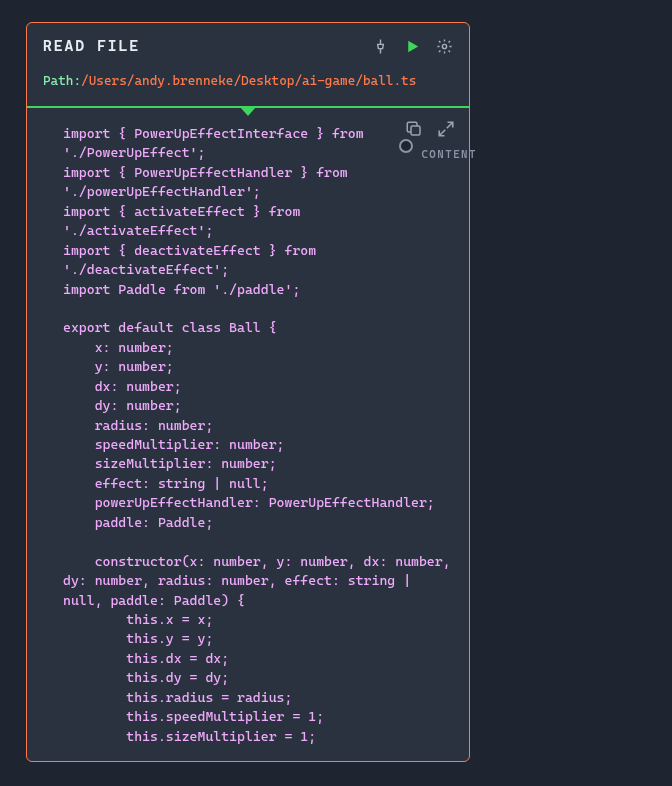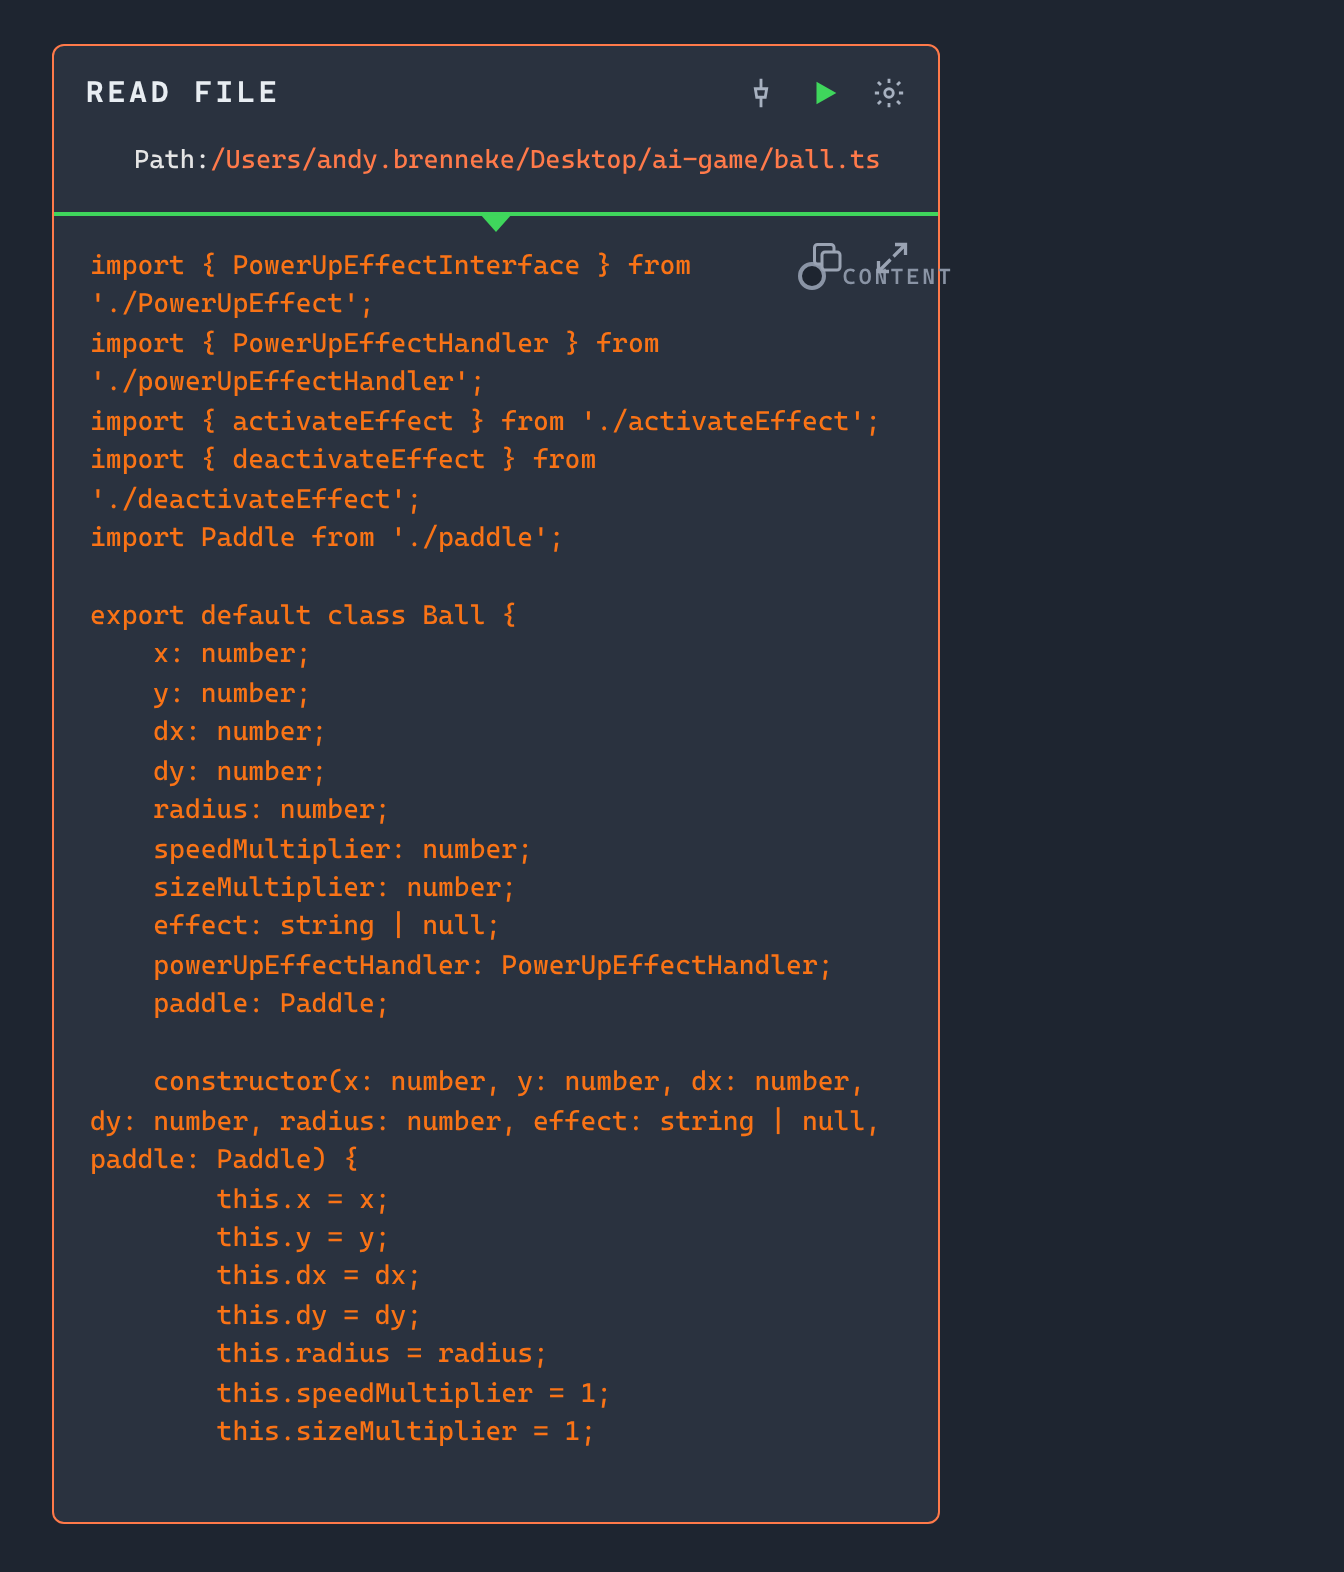--- a/index.html
+++ b/index.html
@@ -50,21 +50,21 @@
     color: #a7b1c0;
     cursor: pointer;
   }
   .icon.play { color: #3fd65c; }
   .path-row {
     padding: 6px 16px 18px 16px;
     font-size: 13px;
     border-bottom: 2px solid #3fd65c;
     position: relative;
   }
-  .path-label { color: #e5e5e5; margin-left: 24px; }
+  .path-label { color: #86efac; }
   .path-value { color: #ff7a4a; margin-top: 20px; }
   .port {
     position: absolute;
     right: -8px;
     top: 108px;
     display: flex;
     align-items: center;
   }
   .port-circle {
     width: 14px;
@@ -72,20 +72,21 @@
     border: 2px solid #8a94a5;
     border-radius: 50%;
     background: #1e2530;
   }
   .port-label {
     color: #8a94a5;
     font-size: 11px;
     letter-spacing: 1.5px;
     margin-left: 8px;
     font-weight: 600;
+    margin-top: 17px;
   }
   .triangle {
     position: absolute;
     left: 50%;
     top: -1px;
     transform: translateX(-50%);
     width: 0; height: 0;
     border-left: 8px solid transparent;
     border-right: 8px solid transparent;
     border-top: 9px solid #3fd65c;
@@ -102,23 +103,23 @@
     right: 14px;
     top: 12px;
     display: flex;
     gap: 14px;
     z-index: 2;
   }
   .code-toolbar .icon { color: #9aa3b3; }
   .code-scroll {
     position: absolute;
     inset: 0;
-    padding: 16px 18px 16px 18px;
+    padding: 16px 18px 16px 36px;
     overflow-y: auto;
-    color: #f97316;
+    color: #f0abfc;
     font-size: 13.5px;
     line-height: 1.44;
   }
   .code-scroll::-webkit-scrollbar { width: 9px; }
   .code-scroll::-webkit-scrollbar-track { background: transparent; }
   .code-scroll::-webkit-scrollbar-thumb { background: #4a5363; border-radius: 5px; }
   pre { white-space: pre-wrap; word-break: break-word; font-family: inherit; }
 </style>
 </head>
 <body>

